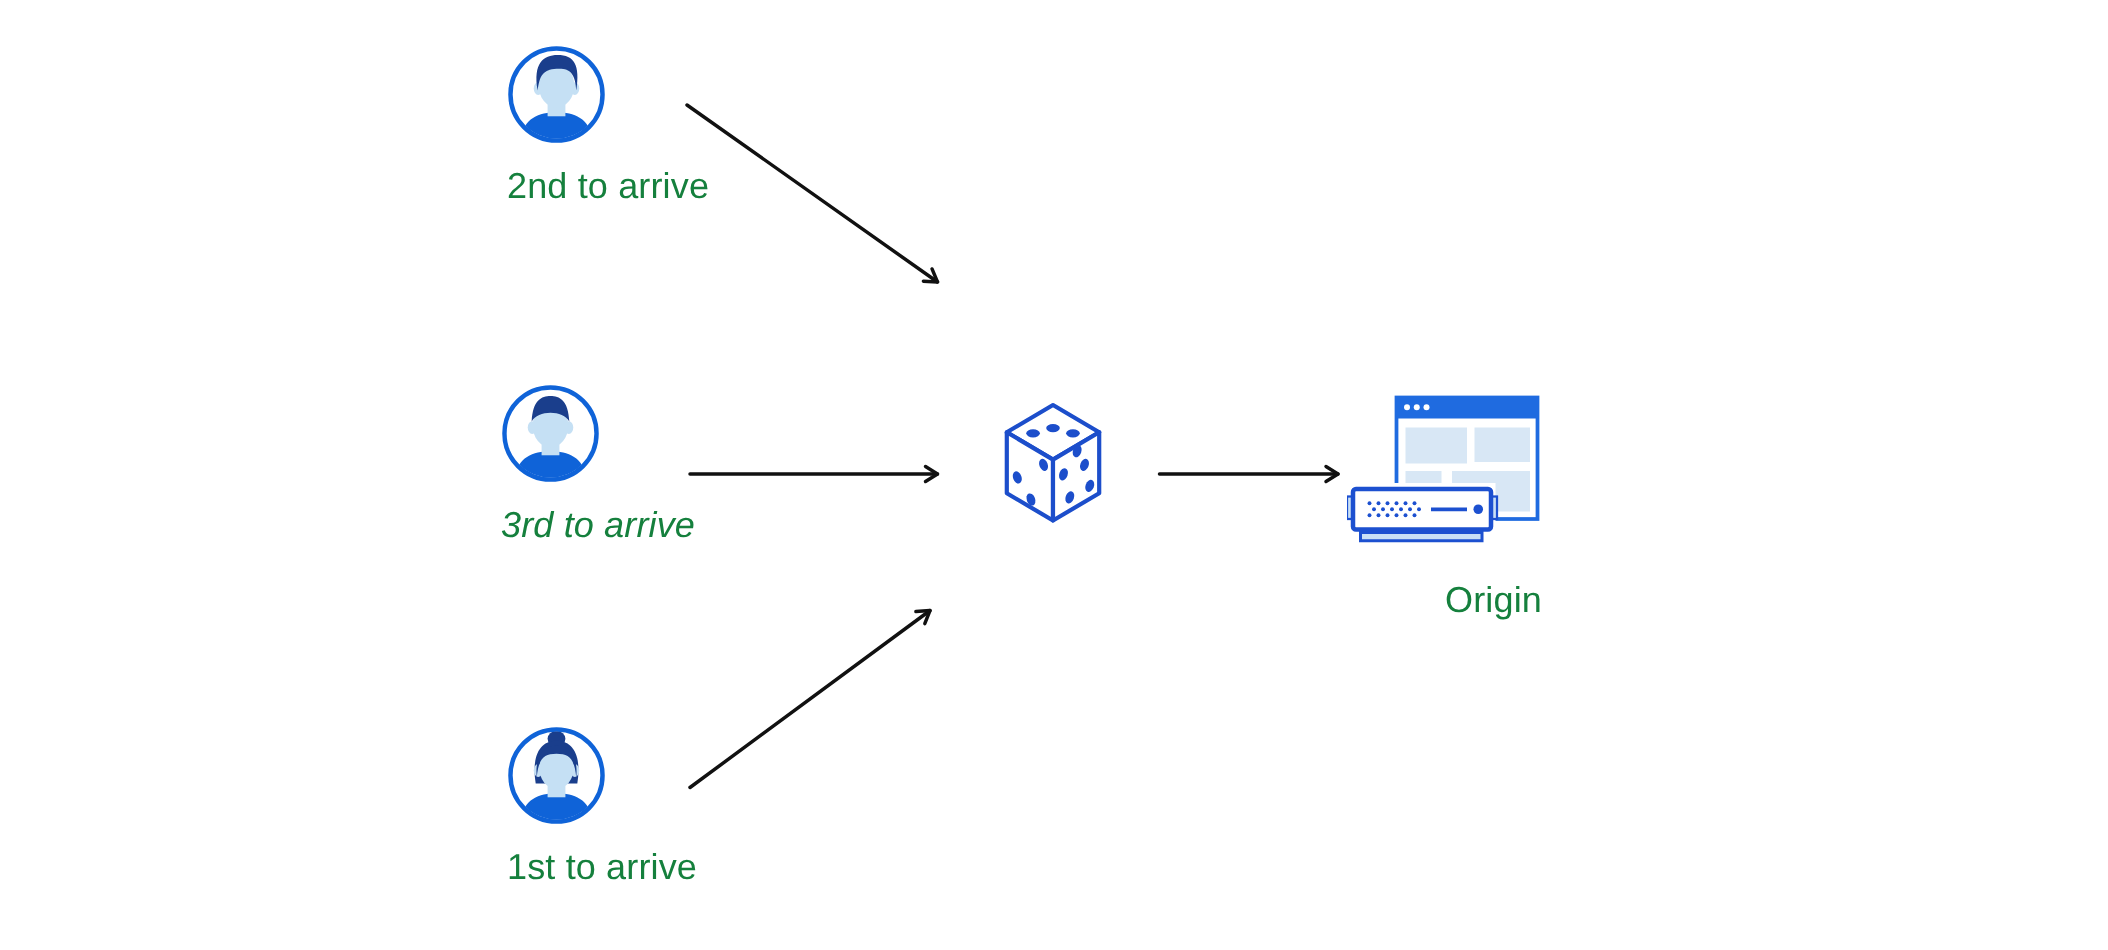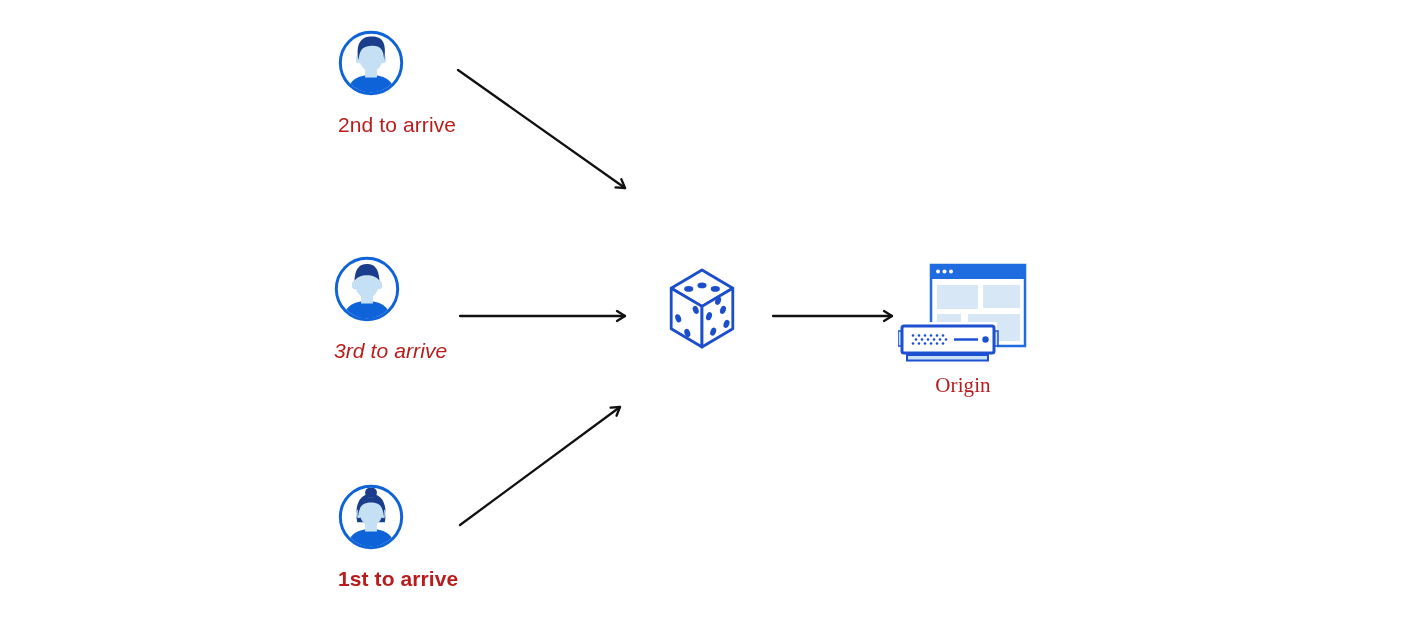--- a/index.html
+++ b/index.html
@@ -13,33 +13,33 @@
   }
   .arrows-layer {
     position: absolute;
     left: 0; top: 0;
     width: 1405px; height: 633px;
   }
   .node { position: absolute; text-align: center; }
   .node .label {
     display: block;
     white-space: nowrap;
-    font-size: 21px;
+    font-size: 24px;
     line-height: 22px;
-    color: #b91c1c;
+    color: #15803d;
     letter-spacing: 0.1px;
-    text-align: center;
+    text-align: right;
   }
   .avatar-node { width: 66px; }
   .avatar-node svg { display: block; width: 66px; height: 66px; }
   .avatar-node .label { margin-top: 18px; position: relative; left: 50%; transform: translateX(-50%); }
   .dice-node svg { display: block; width: 70px; height: 83px; }
   .origin-node { width: 130px; }
   .origin-node svg { display: block; width: 130px; height: 100px; }
-  .origin-node .label { margin-top: 12px; font-family: Liberation Serif, serif; }
+  .origin-node .label { margin-top: 28px; }
 </style>
 </head>
 <body>
 
 <div class="canvas">
 
   <svg class="arrows-layer" viewBox="0 0 1405 633" aria-hidden="true">
     <defs>
       <marker id="arrowhead" markerWidth="16" markerHeight="16" refX="10" refY="7" orient="auto" markerUnits="userSpaceOnUse">
         <path d="M2,2 L10,7 L2,12" fill="none" stroke="#111111" stroke-width="2.3" stroke-linecap="round" stroke-linejoin="round"></path>
@@ -86,21 +86,21 @@
         <rect x="41" y="50" width="18" height="22" fill="#c5e0f4"></rect>
         <ellipse cx="31.5" cy="44" rx="4.5" ry="6.5" fill="#c5e0f4"></ellipse>
         <ellipse cx="68.5" cy="44" rx="4.5" ry="6.5" fill="#c5e0f4"></ellipse>
         <ellipse cx="50" cy="42" rx="18" ry="22" fill="#c5e0f4"></ellipse>
         <path d="M31,38 C32,16 41,12 50,12 C59,12 68,16 69,38 C63,26 37,26 31,38 Z" fill="#1a3e8c"></path>
       </g>
     </svg>
     <span class="label">3rd to arrive</span>
   </div>
 
-  <div class="node avatar-node" style="left:338px; top:484px;font-weight:bold;">
+  <div class="node avatar-node" style="left:338px; top:484px;">
     <svg viewBox="0 0 100 100" aria-hidden="true">
       <defs>
           <clipPath id="clipC">
             <circle cx="50" cy="50" r="44.5"></circle>
           </clipPath>
         </defs>
       <circle cx="50" cy="50" r="46.5" fill="#ffffff" stroke="#0f63d8" stroke-width="4.5"></circle>
       <g clip-path="url(#clipC)">
         <path d="M13,103 C13,76 30,68 50,68 C70,68 87,76 87,103 Z" fill="#0f63d8"></path>
         <rect x="41" y="50" width="18" height="22" fill="#c5e0f4"></rect>

